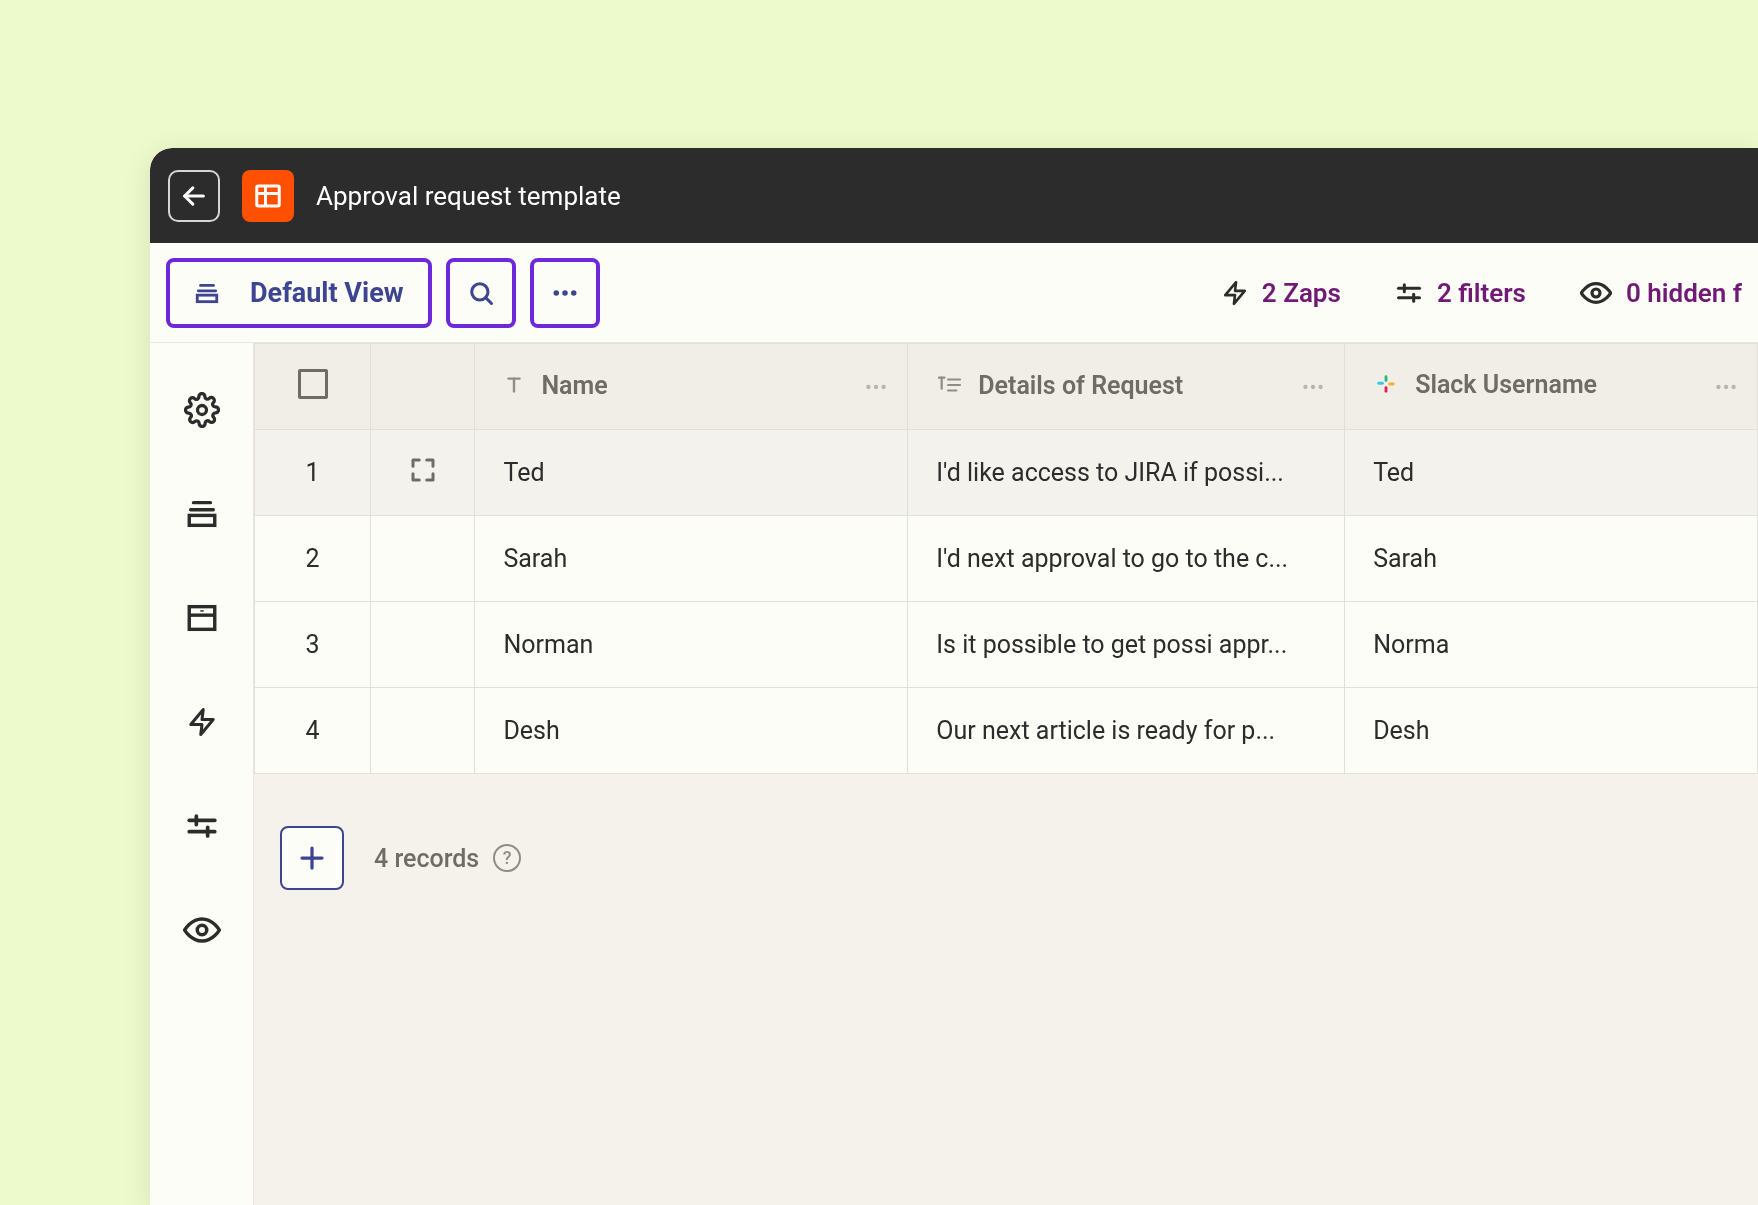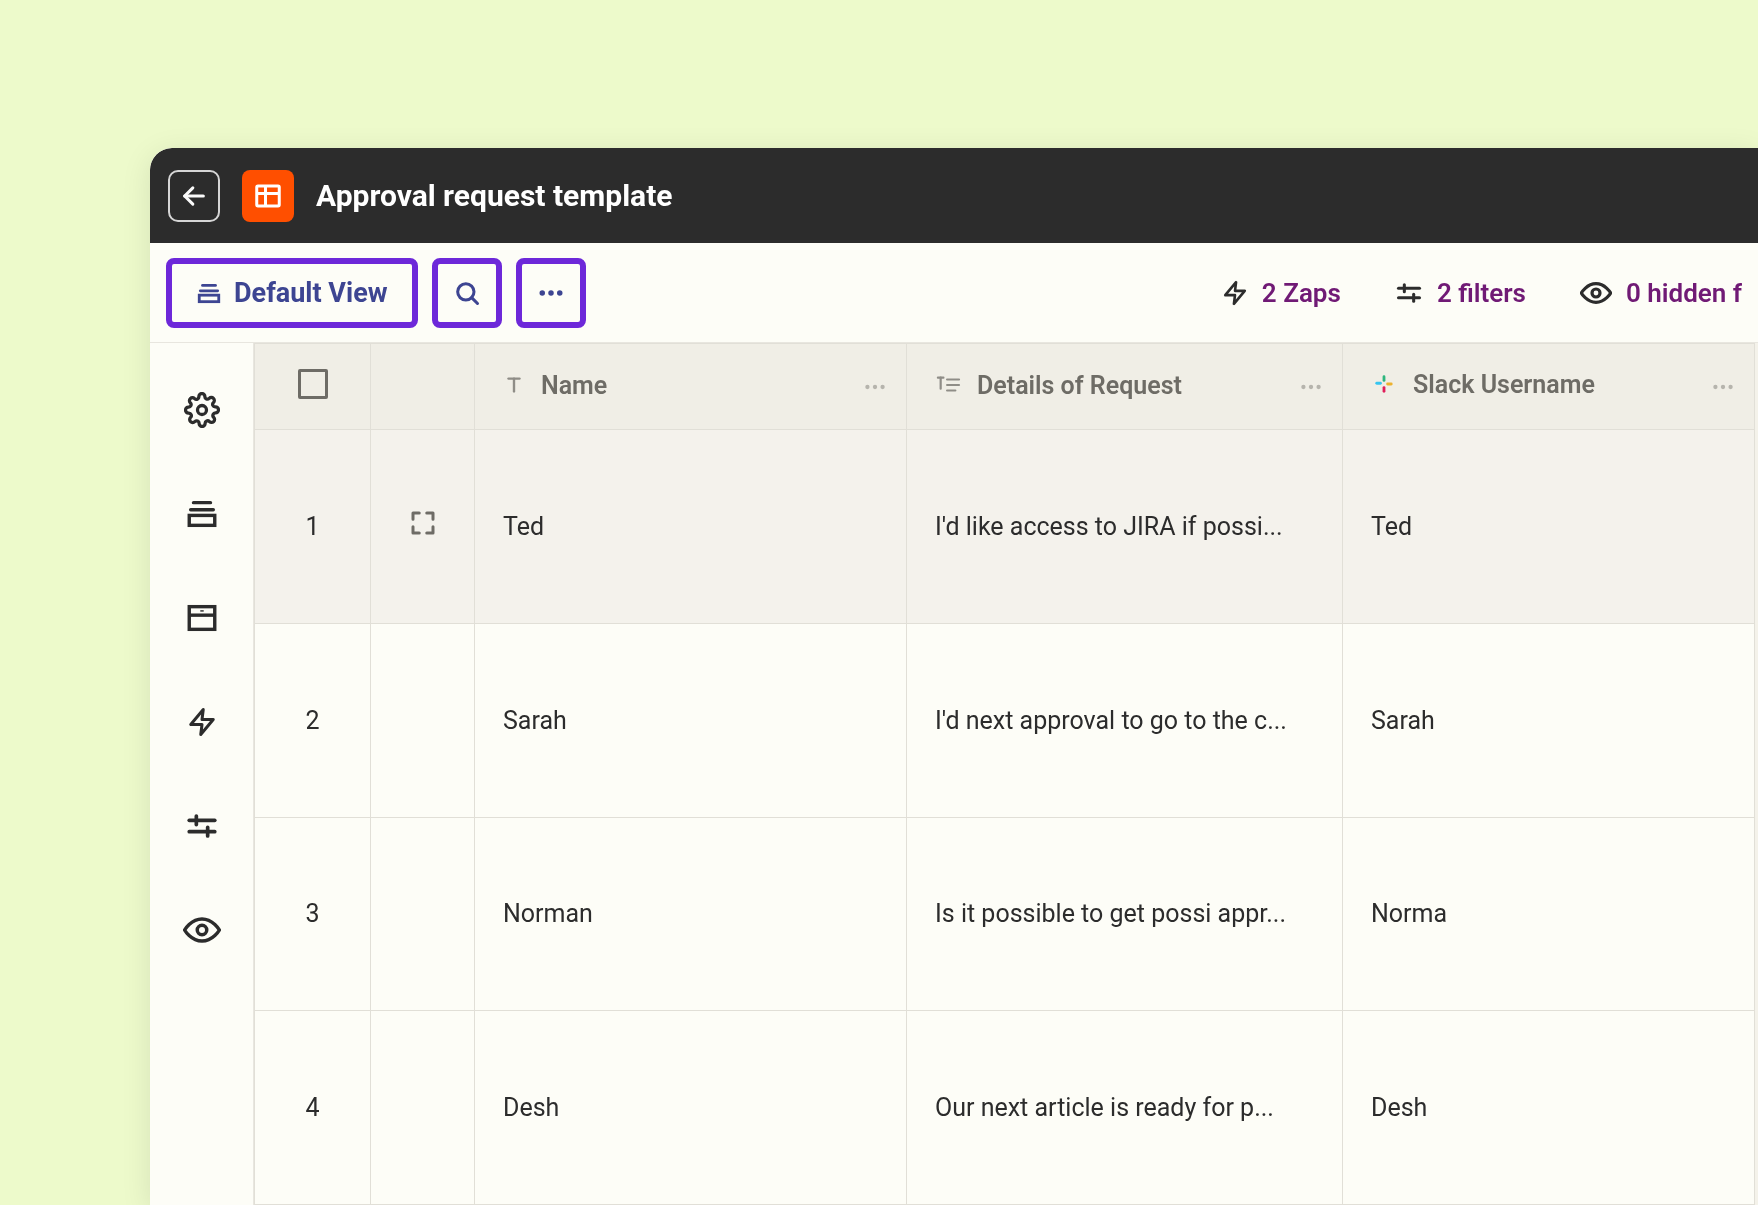--- a/index.html
+++ b/index.html
@@ -47,45 +47,45 @@
     width: 52px;
     height: 52px;
     background: #ff4f00;
     border-radius: 8px;
     display: flex;
     align-items: center;
     justify-content: center;
   }
   .app-title {
     color: #ffffff;
-    font-size: 30px;
-    font-weight: 700;
+    font-size: 26px;
+    font-weight: 400;
   }
   
   .toolbar {
     height: 100px;
     border-bottom: 1px solid #e8e6df;
     display: flex;
     align-items: center;
     padding: 0 16px;
     gap: 14px;
   }
   .btn-o {
-    border: 6px solid #6d28d9;
+    border: 4px solid #6d28d9;
     border-radius: 8px;
     height: 70px;
     display: flex;
     align-items: center;
     justify-content: center;
     color: #3d4592;
     font-size: 27px;
     font-weight: 700;
     padding: 0 24px;
     cursor: pointer;
-    gap: 12px;
+    gap: 30px;
     background: #fdfdf7;
   }
   .btn-o.square { width: 70px; padding: 0; }
   .toolbar-spacer { flex: 1; }
   .toolbar-stat {
     display: flex;
     align-items: center;
     gap: 14px;
     color: #701a75;
     font-size: 26px;
@@ -116,20 +116,21 @@
     align-items: center;
     justify-content: center;
     cursor: pointer;
     color: #2c2c2c;
   }
   
   .table-area {
     flex: 1;
     overflow: hidden;
     display: flex;
+    flex-direction: column;
     background: #f4f2ea;
     gap: 32px;
   }
   table { border-collapse: collapse; width: 100%; table-layout: fixed; }
   col.col-num   { width: 116px; }
   col.col-exp   { width: 104px; }
   col.col-name  { width: 432px; }
   col.col-det   { width: 436px; }
   col.col-slack { width: 412px; }
   th, td {

